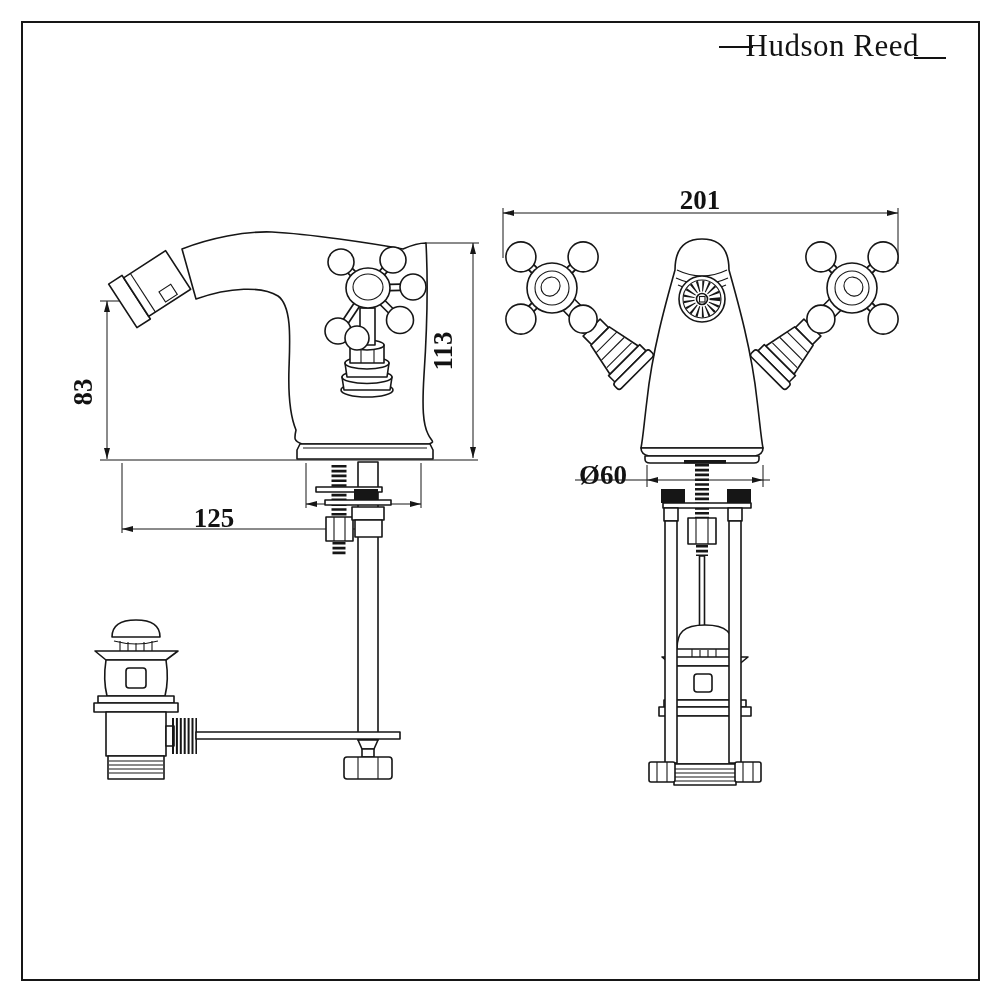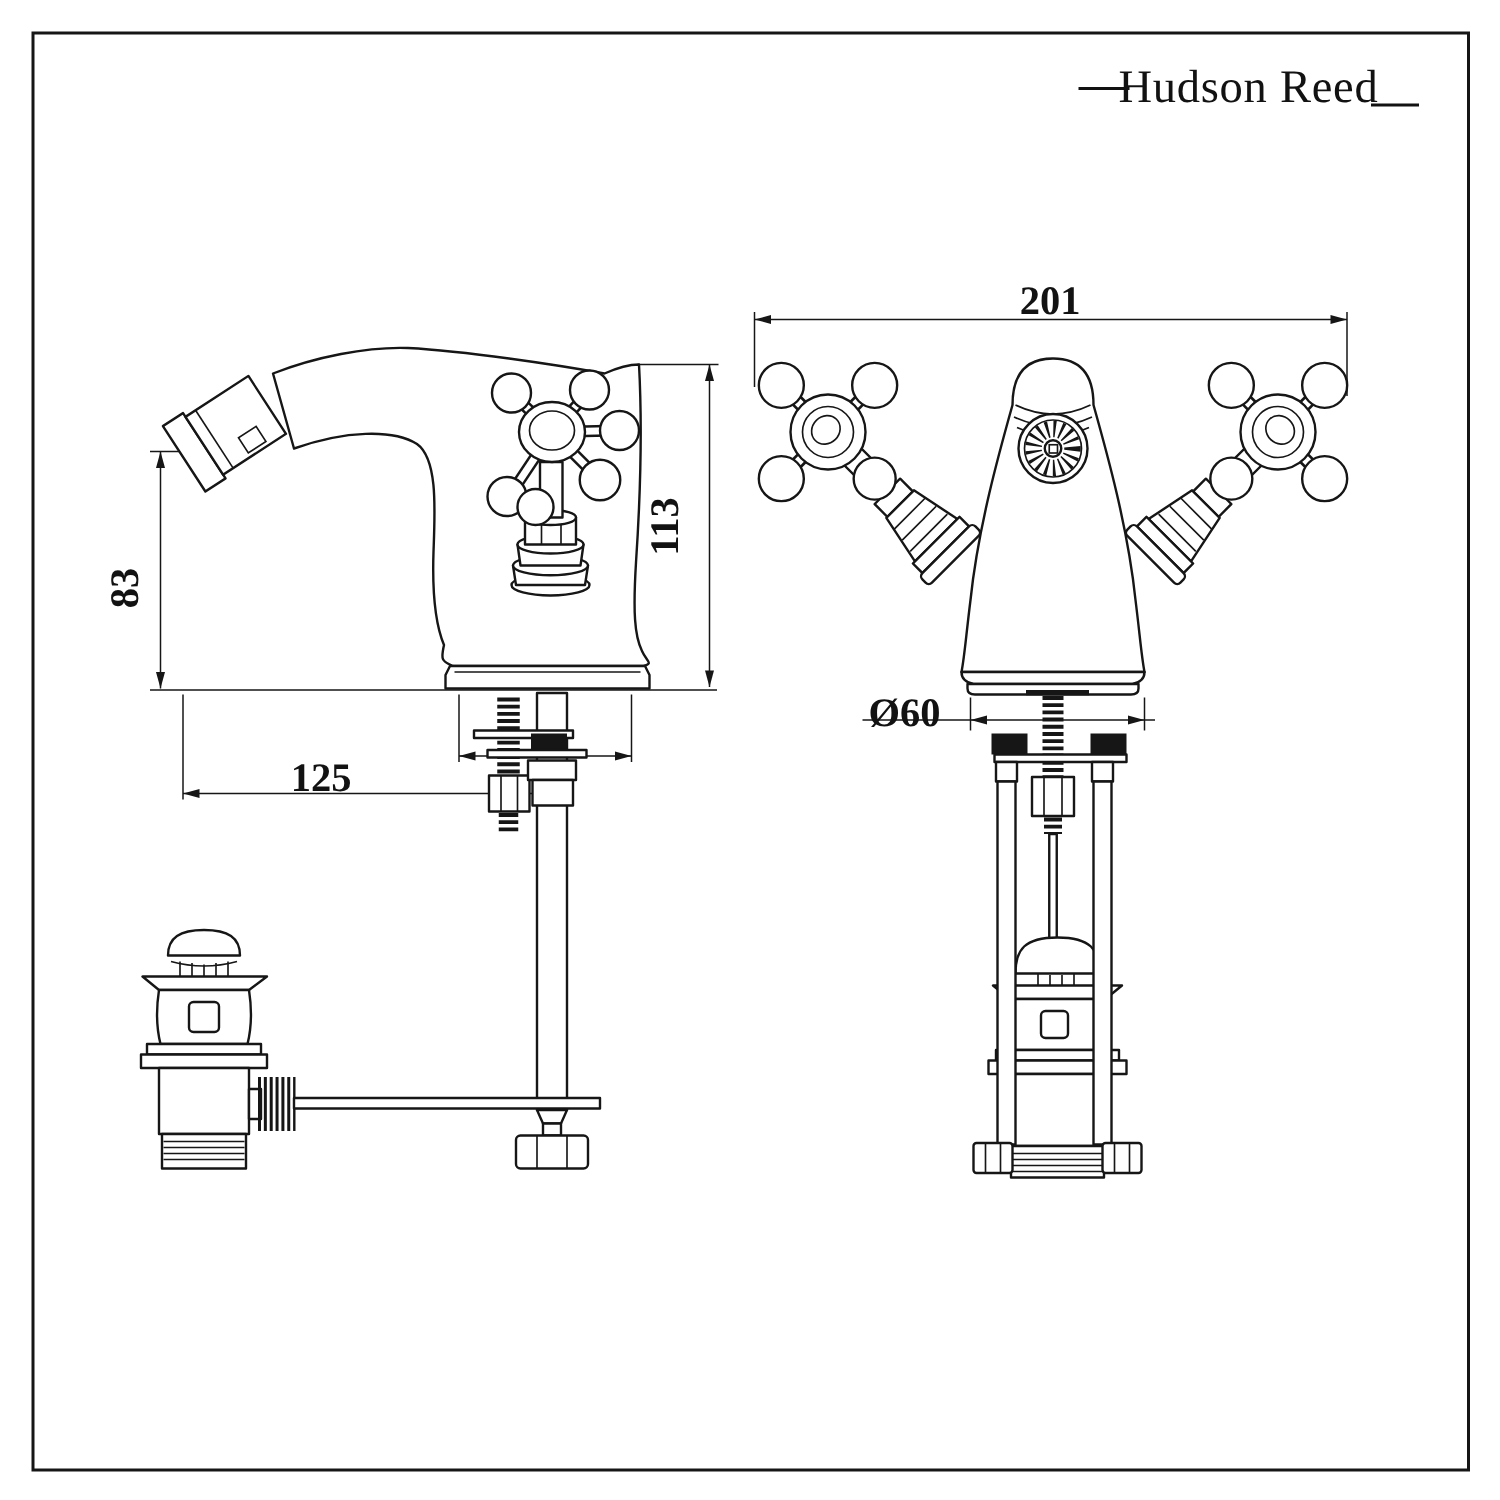--- a/index.html
+++ b/index.html
@@ -1,20 +1,20 @@
 <!DOCTYPE html>
 <html><head>
 <meta charset="utf-8">
 <style>
   html,body{margin:0;padding:0;background:#fff;}
   #page{position:relative;width:1000px;height:1000px;background:#fff;overflow:hidden;
         font-family:"Liberation Serif",serif;}
   #frame{position:absolute;left:21px;top:21px;width:955px;height:956px;
          border:2px solid #161616;}
-  #logo{position:absolute;top:40px;right:54px;display:flex;align-items:center;
+  #logo{position:absolute;top:28px;right:54px;display:flex;align-items:center;
         color:#121212;}
   #logo .text{font-size:31px;letter-spacing:.5px;white-space:nowrap;}
   #logo .dash-l{width:34px;height:2.5px;background:#121212;margin-right:-7px;margin-top:2px;}
   #logo .dash-r{width:32px;height:2.5px;background:#121212;align-self:flex-end;
                 margin-bottom:5px;margin-left:-5px;}
   svg{position:absolute;left:0;top:0;}
   .lnw{stroke:#161616;stroke-width:1.6;fill:#fff;stroke-linejoin:round;}
   .thin{stroke:#161616;stroke-width:1.1;fill:none;}
   .dim{stroke:#161616;stroke-width:1;fill:none;}
   .arr{fill:#161616;stroke:none;}

